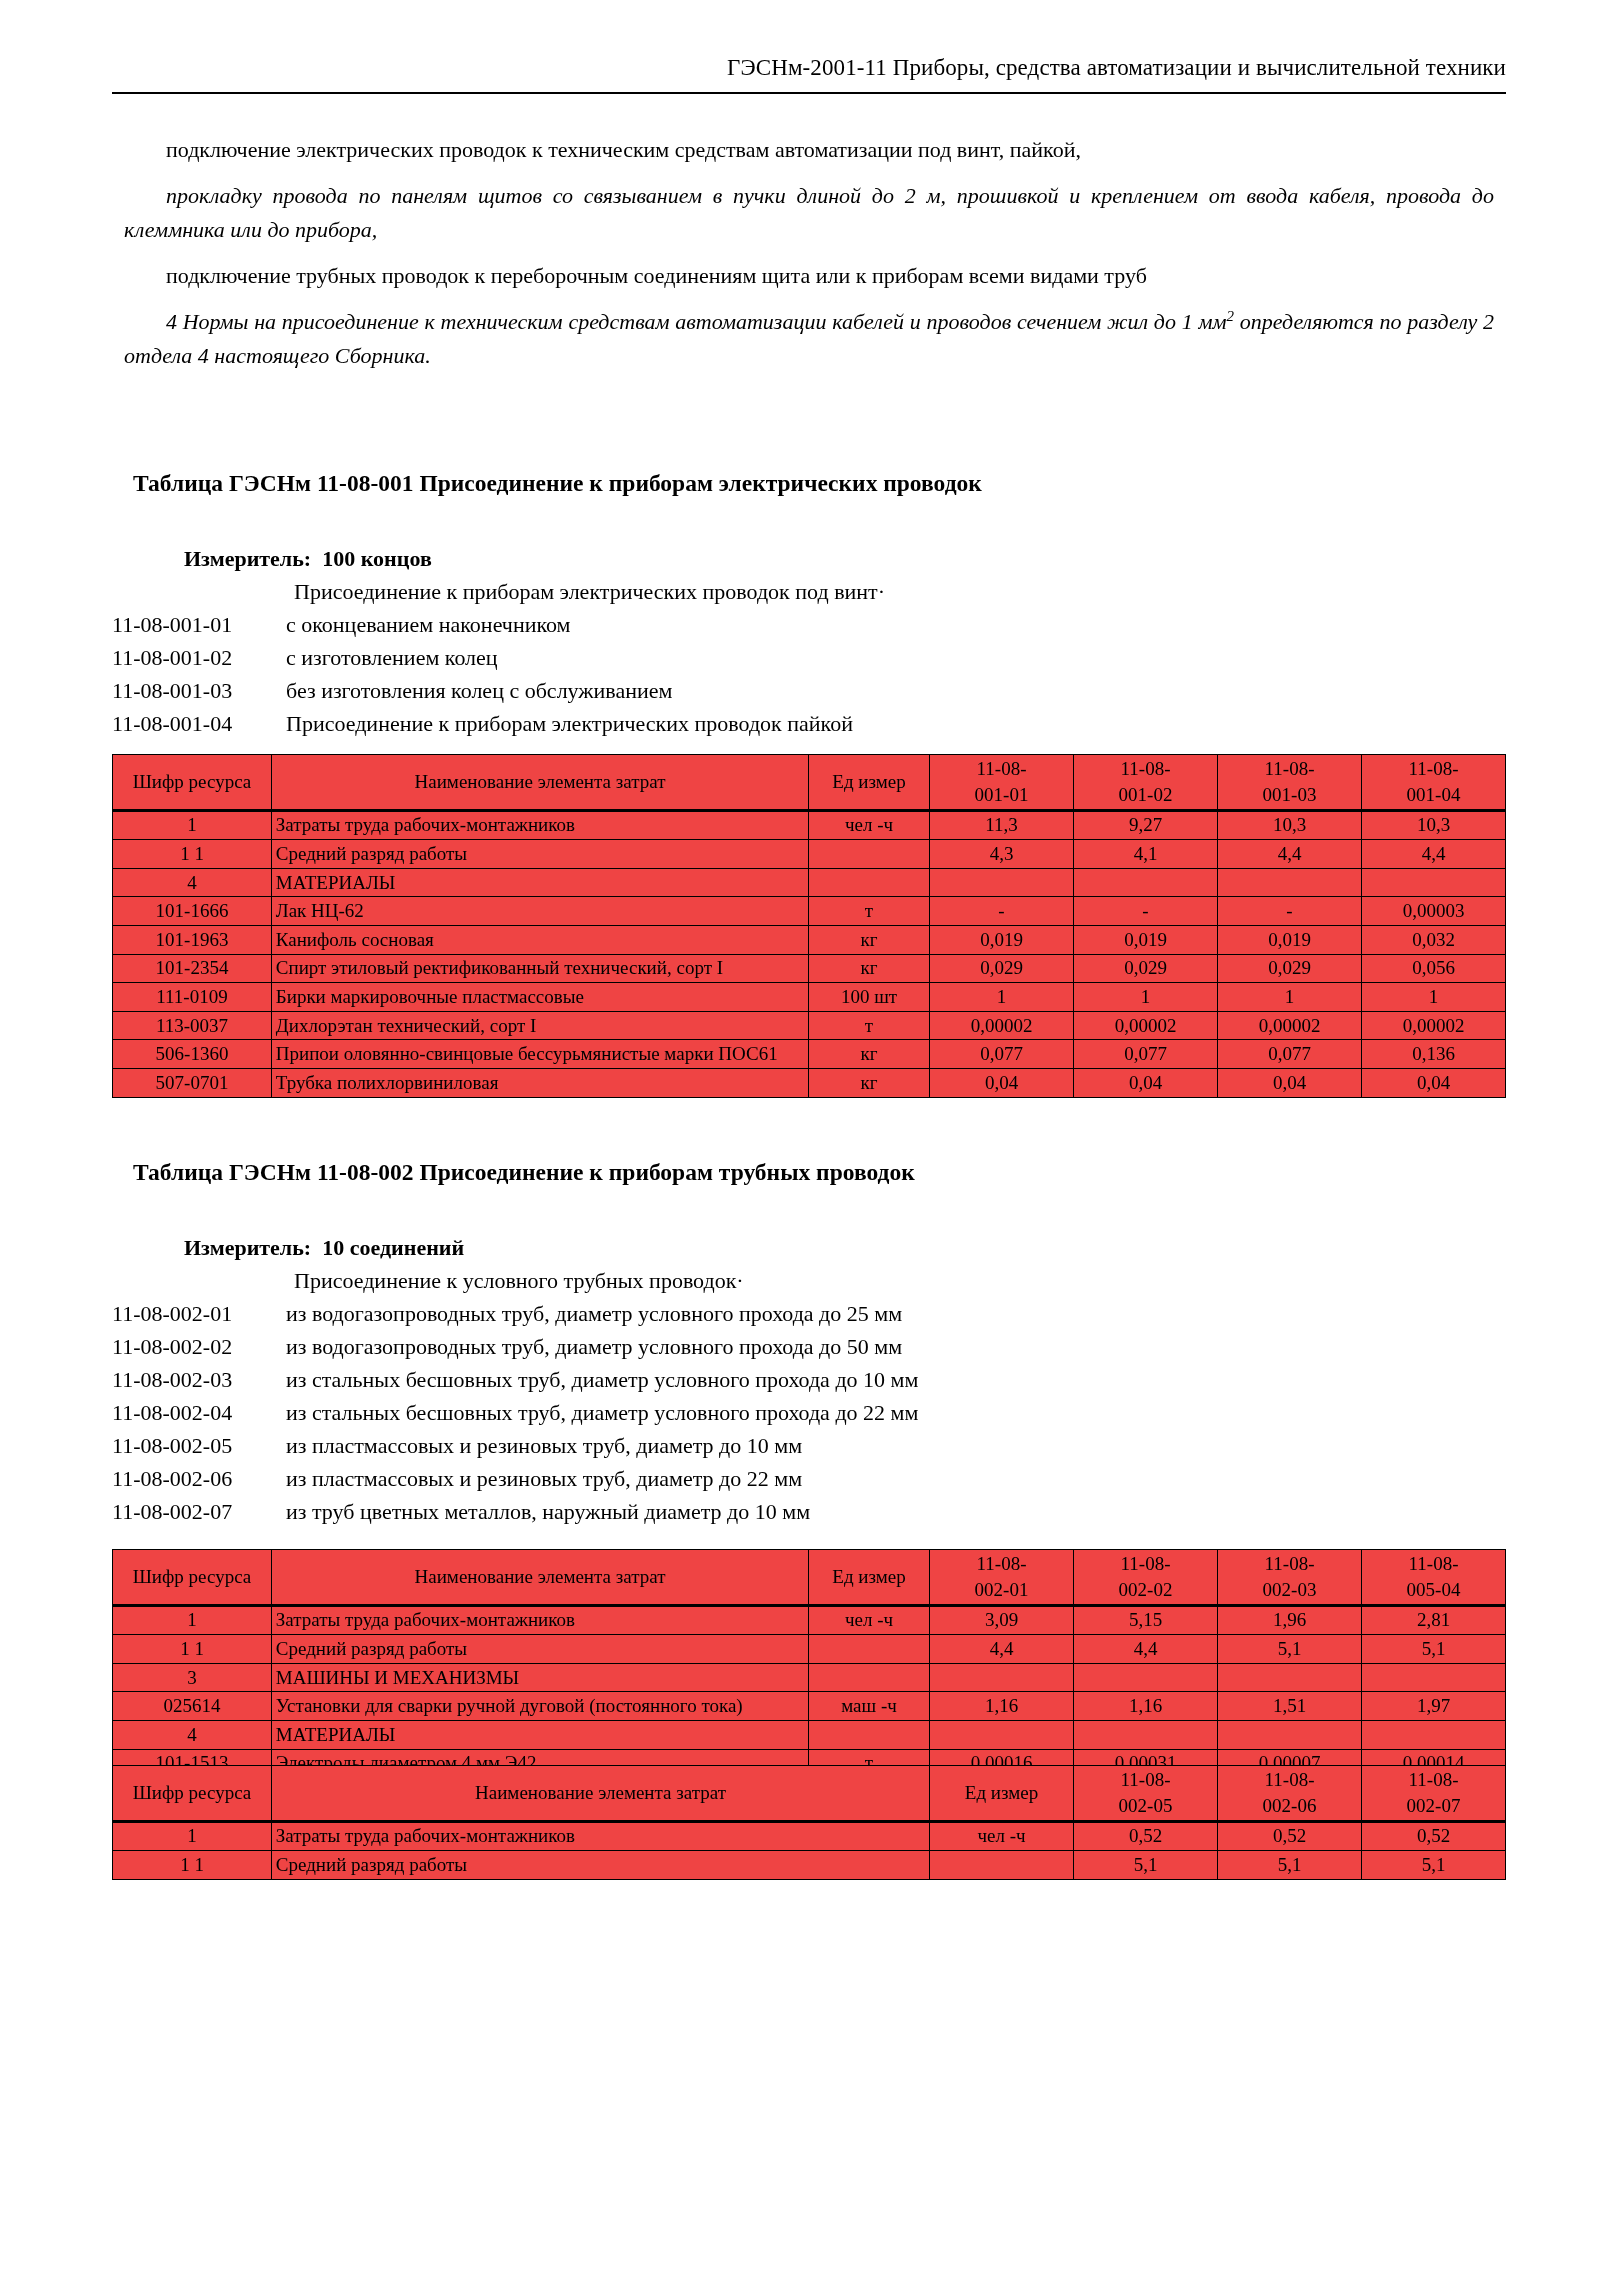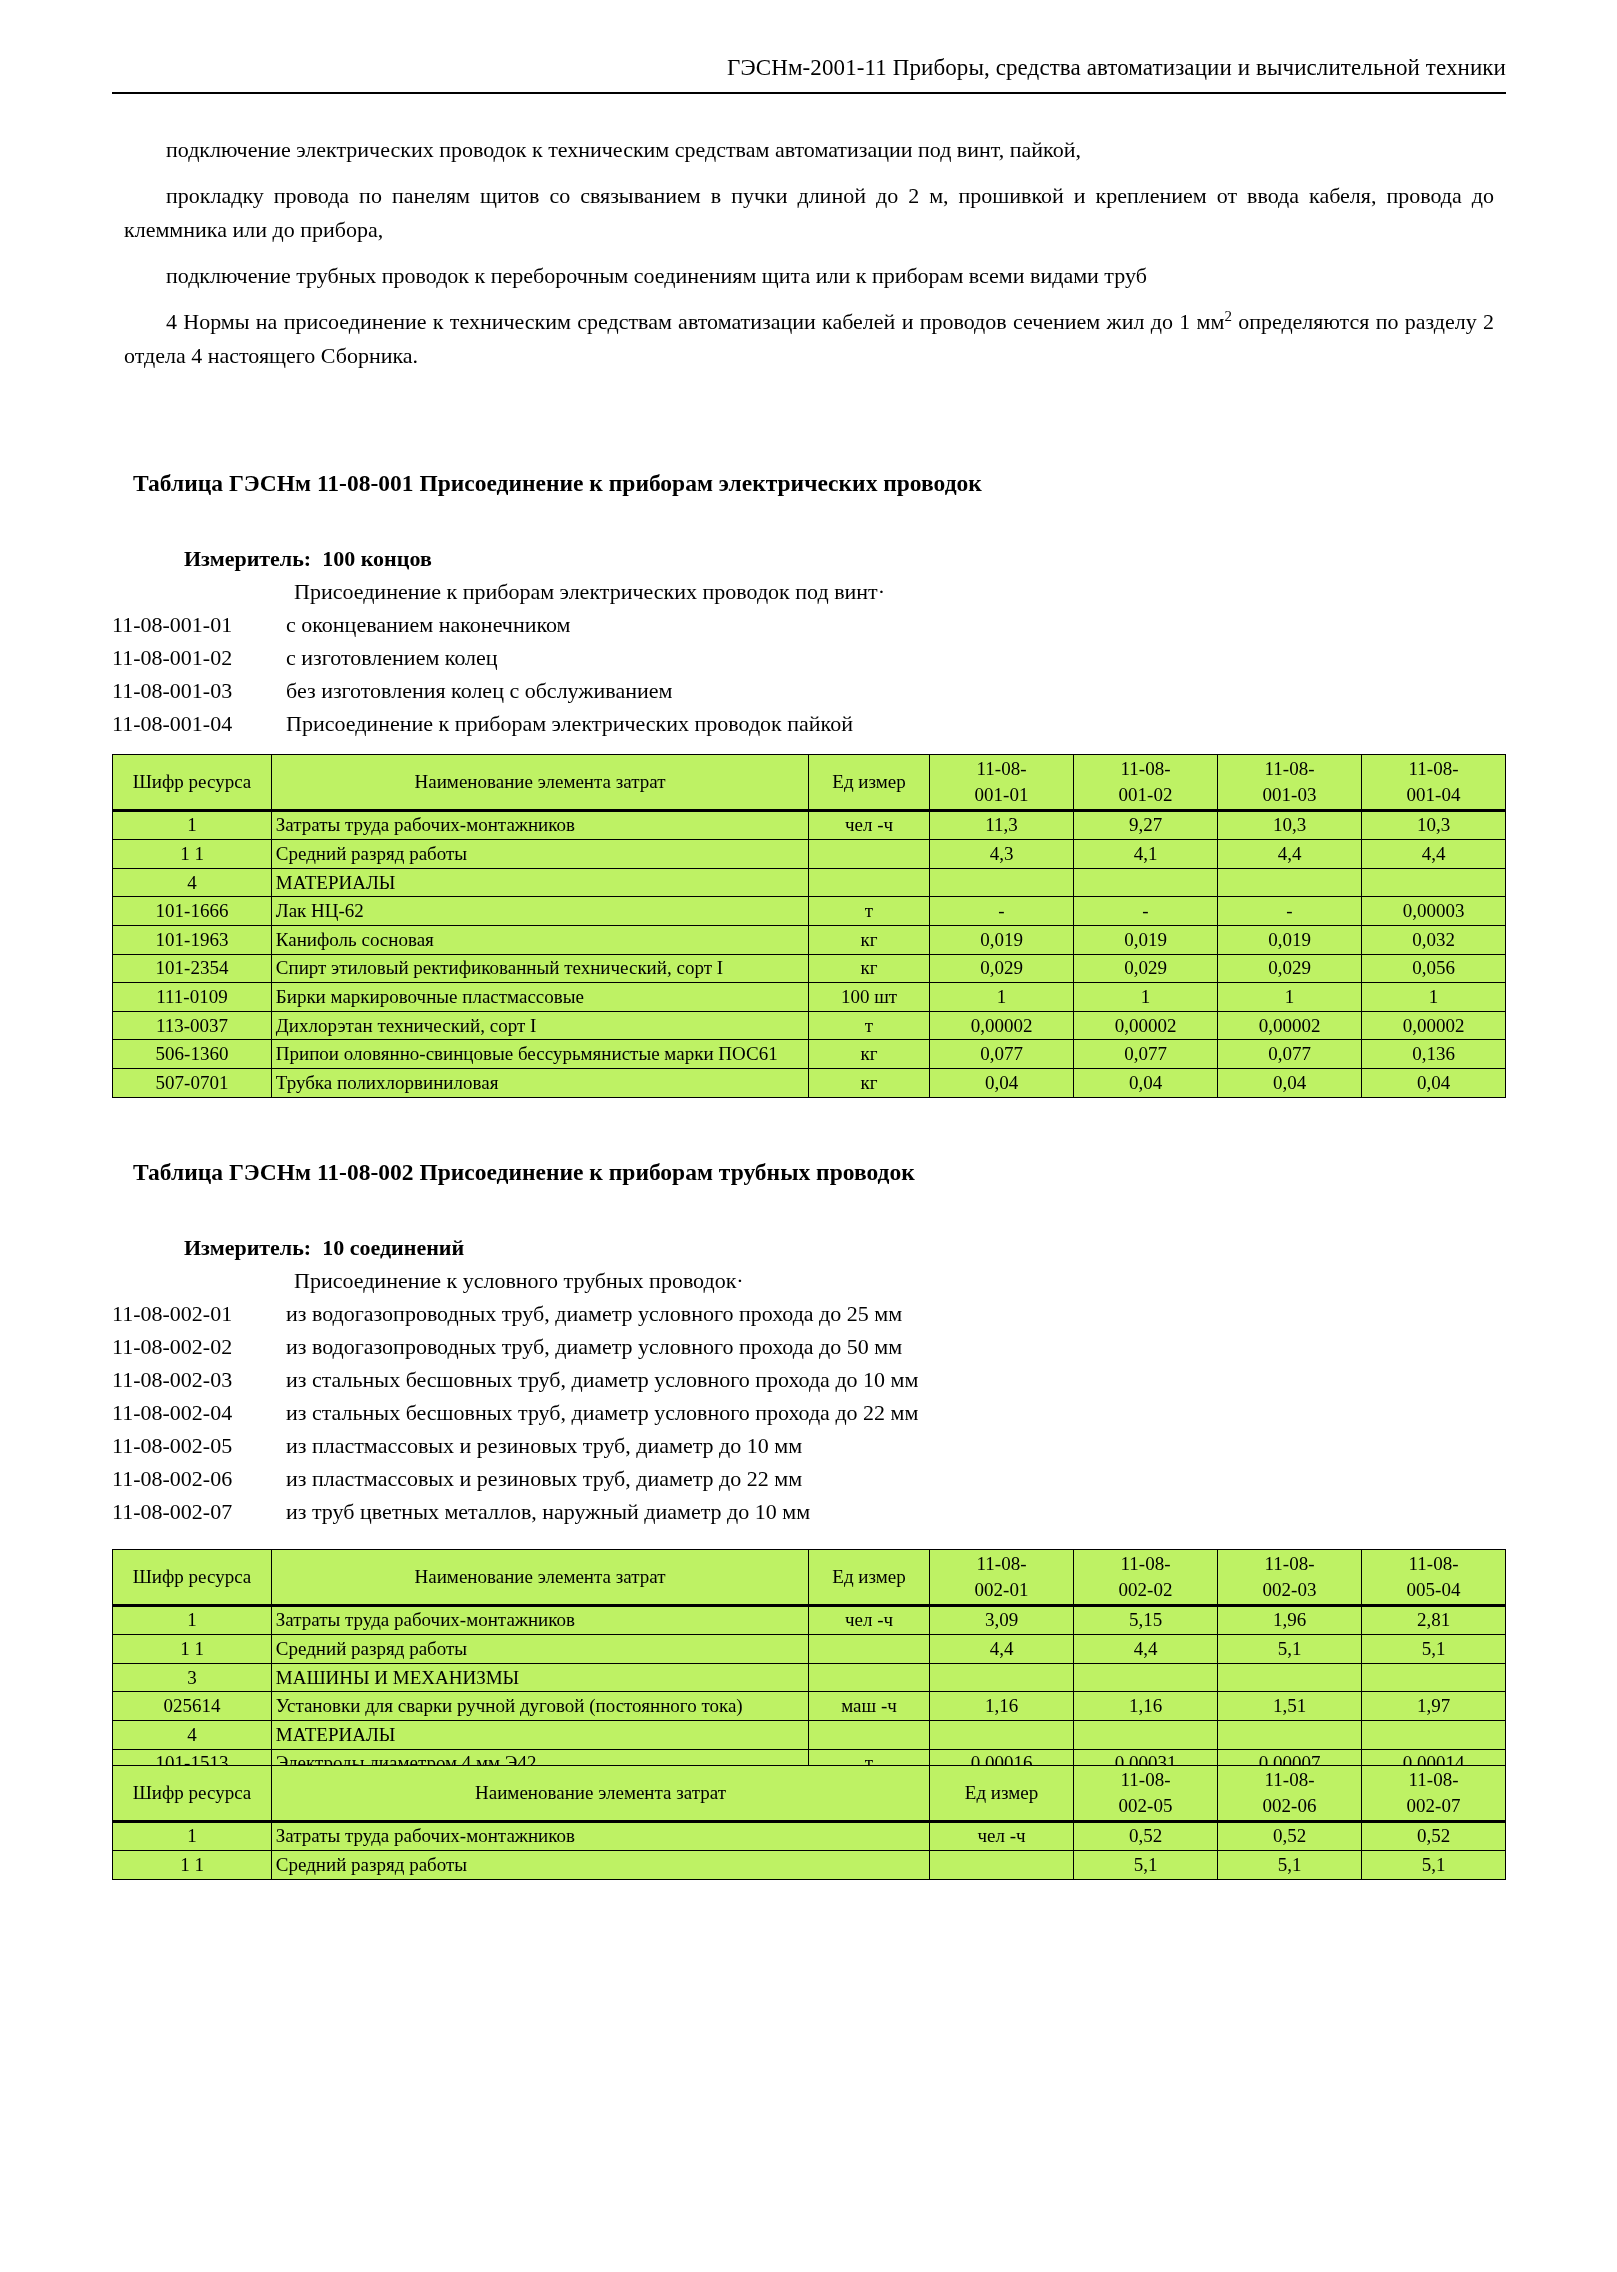--- a/index.html
+++ b/index.html
@@ -44,21 +44,21 @@
     left: 112px;
     top: 121px;
     width: 1394px;
     font-size: 22px;
     line-height: 34px;
   }
   .intro p {
     margin: 12px;
   }
   .ind { text-indent: 42px; }
-  .just { text-align: justify; text-align-last: left; }
+  .just { text-align: justify; text-align-last: left; font-style: italic; }
   sup { font-size: 0.68em; vertical-align: super; line-height: 0; }
 
   
   .sec-title {
     position: absolute;
     left: 133px;
     font-weight: bold;
     font-size: 23.5px;
     white-space: nowrap;
   }
@@ -71,21 +71,21 @@
   .code-row { display: block; line-height: 33px; white-space: nowrap; }
   .code-row .code { display: inline-block; width: 174px; }
   .code-row .txt { display: inline-block; }
 
   
   table.gesn {
     position: absolute;
     border-collapse: collapse;
     font-size: 19px;
     table-layout: fixed;
-    background: #bef264;
+    background: #ef4444;
   }
   table.gesn td, table.gesn th {
     border: 1.5px solid #000;
     padding: 0.8px 3.8px;
     font-weight: normal;
     vertical-align: middle;
     line-height: 26px;
   }
   table.gesn thead td {
     text-align: center;

